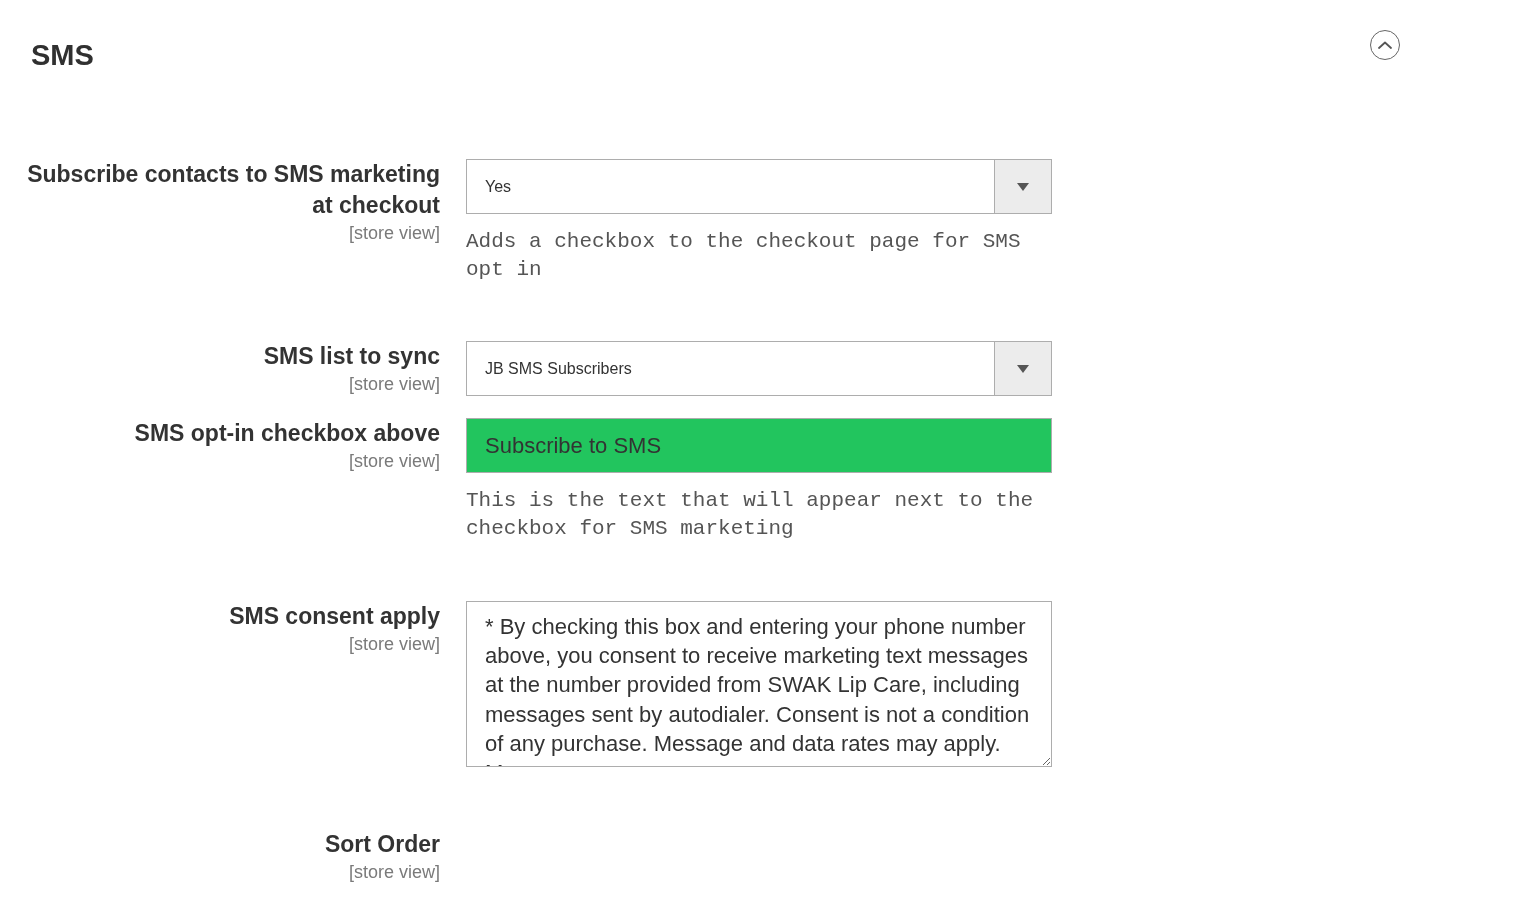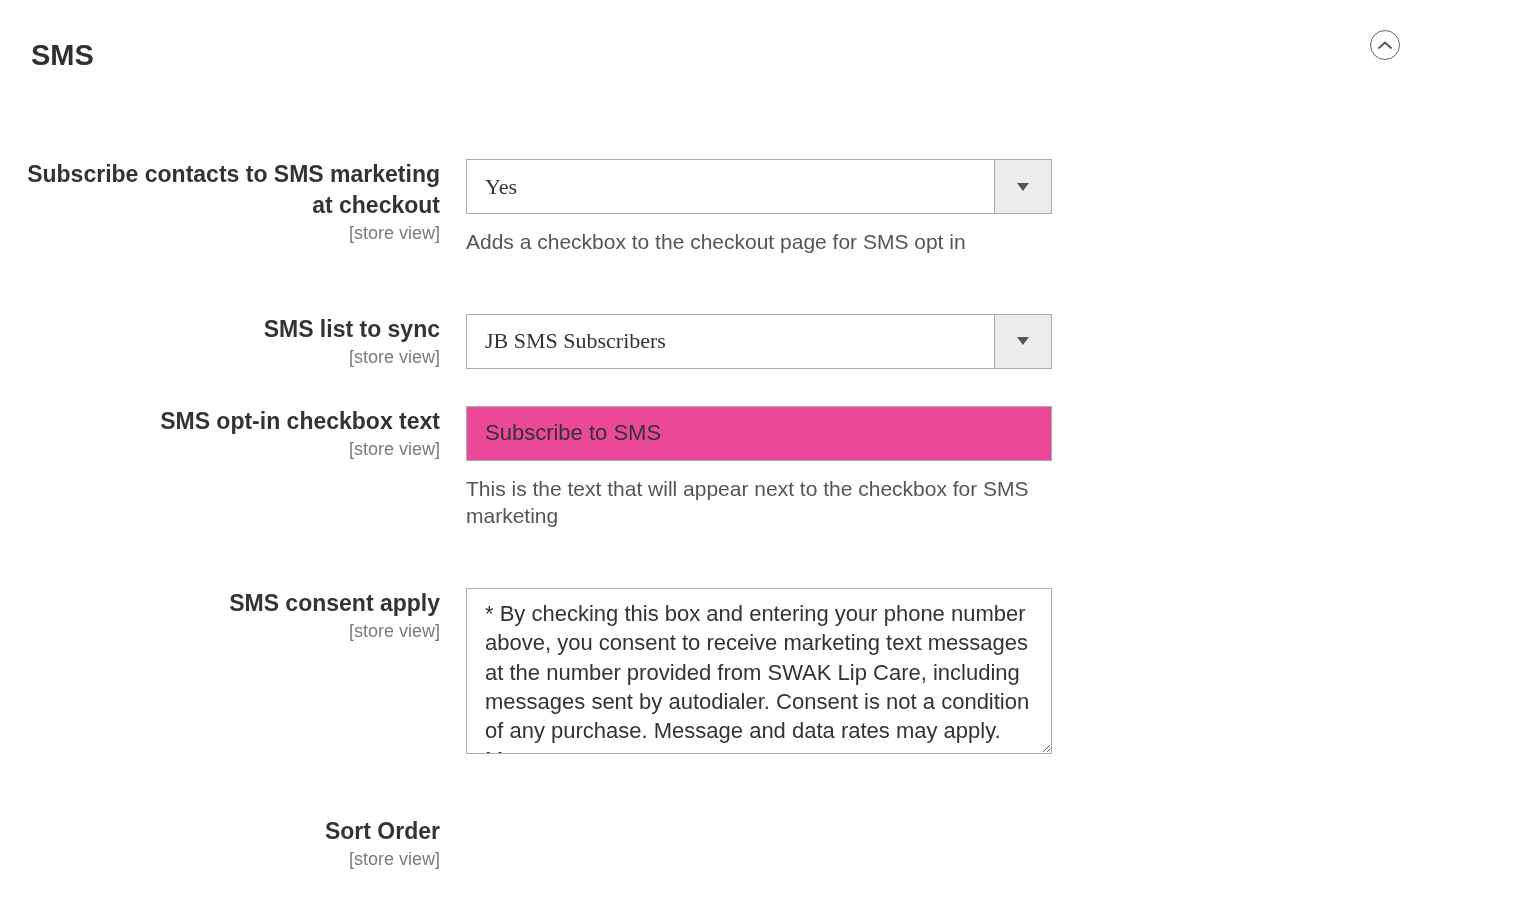--- a/index.html
+++ b/index.html
@@ -42,21 +42,21 @@
   }
   .collapse-btn svg { display: block; }
   .form-area {
     padding-top: 58px;
   }
   .field-row {
     display: flex;
     align-items: flex-start;
     margin-bottom: 58px;
   }
-  .field-row.tight { margin-bottom: 37px; }
+  .field-row.tight { margin-bottom: 22px; }
   .field-row.last { margin-bottom: 16px; }
   .label-col {
     width: 452px;
     padding-right: 26px;
     text-align: right;
   }
   .label-main {
     font-size: 23px;
     font-weight: 700;
     color: #333;
@@ -74,63 +74,63 @@
     position: relative;
     border: 1px solid #adadad;
     height: 55px;
     display: flex;
     align-items: stretch;
     background: #fff;
   }
   .select-value {
     flex: 1;
     padding: 0 18px;
-    font-size: 22px;
+    font-size: 16px;
     color: #333;
     display: flex;
     align-items: center;
-    font-family: Liberation Serif, serif;
   }
   .select-arrow {
     width: 57px;
     background: #ececec;
     border-left: 1px solid #adadad;
     display: flex;
     align-items: center;
     justify-content: center;
   }
   .select-arrow svg { display:block; }
   .text-input {
     width: 100%;
     height: 55px;
     border: 1px solid #adadad;
     padding: 0 18px;
     font-size: 22px;
     color: #333;
     font-family: inherit;
-    background: #ec4899;
+    background: #22c55e;
   }
   .textarea {
     width: 100%;
     height: 166px;
     border: 1px solid #adadad;
     padding: 10px 18px;
     font-size: 22px;
     color: #333;
     line-height: 1.33;
     font-family: inherit;
     resize: both;
     overflow: hidden;
     background: #fff;
   }
   .help-text {
     font-size: 21px;
     color: #555;
     margin-top: 14px;
     line-height: 1.32;
+    font-family: Liberation Mono, monospace;
   }
 </style>
 </head>
 <body>
 
 <div class="page">
 
   <div class="section-header">
     <h1 class="section-title">SMS</h1>
     <button class="collapse-btn" aria-label="collapse">
@@ -172,21 +172,21 @@
             <svg width="12" height="8" viewBox="0 0 12 8">
                 <path d="M0 0 L12 0 L6 8 Z" fill="#555"></path>
               </svg>
           </div>
         </div>
       </div>
     </div>
 
     <div class="field-row">
       <div class="label-col">
-        <div class="label-main">SMS opt-in checkbox text</div>
+        <div class="label-main">SMS opt-in checkbox above</div>
         <div class="label-scope">[store view]</div>
       </div>
       <div class="control-col">
         <input type="text" class="text-input" value="Subscribe to SMS" style="">
         <div class="help-text">This is the text that will appear next to the checkbox for SMS marketing</div>
       </div>
     </div>
 
     <div class="field-row">
       <div class="label-col">

